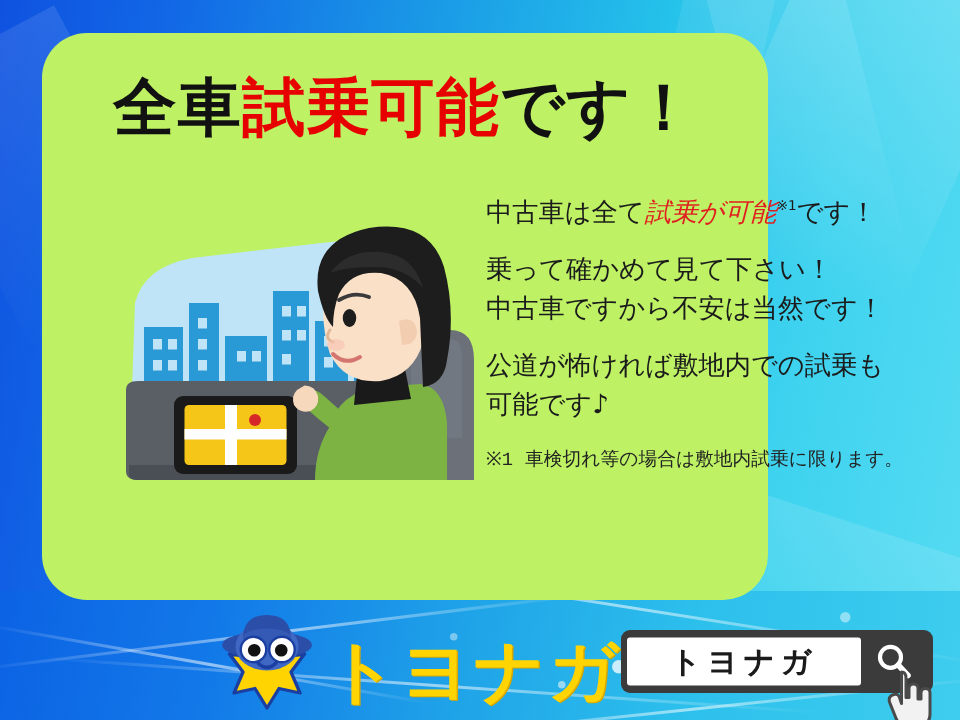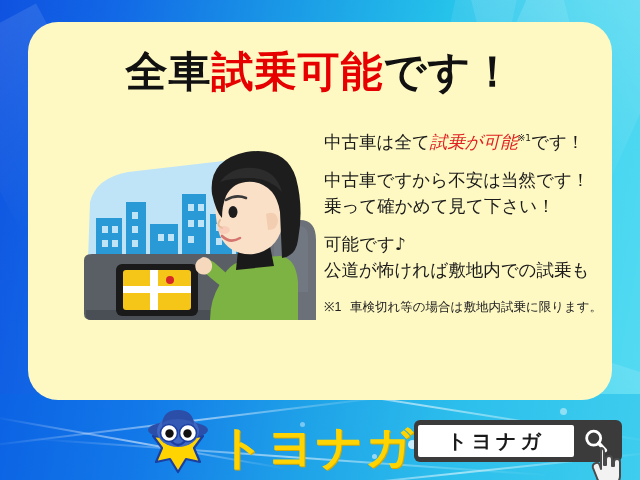--- a/index.html
+++ b/index.html
@@ -30,42 +30,42 @@
         background:linear-gradient(100deg,#0c63e4 0%,#1278e8 22%,#1fa3e8 48%,#2dc0ec 72%,#3ecdee 100%);}
   .ray{position:absolute;background:linear-gradient(90deg,rgba(255,255,255,0),rgba(255,255,255,.55),rgba(255,255,255,0));height:2px;}
   .r1{left:-20px;top:26px;width:420px;transform:rotate(-7deg);}
   .r2{left:30px;top:62px;width:520px;transform:rotate(4deg);}
   .r3{left:180px;top:10px;width:480px;transform:rotate(9deg);}
   .r4{left:260px;top:78px;width:400px;transform:rotate(-6deg);}
   .r5{left:-10px;top:48px;width:300px;transform:rotate(10deg);}
   .node{position:absolute;border-radius:50%;background:rgba(255,255,255,.75);}
 
   
-  .card{position:absolute;left:28px;top:22px;width:584px;height:378px;
-        background:#fef9c3;border-radius:30px;}
+  .card{position:absolute;left:28px;top:22px;width:484px;height:378px;
+        background:#bef264;border-radius:30px;}
 
   
   .title{position:absolute;left:0;right:0;top:22px;text-align:center;
          font-size:42px;font-weight:bold;letter-spacing:1px;color:#111;
          font-family:"DejaVu Sans","Liberation Sans",sans-serif;white-space:nowrap;}
   .title .hl{color:#e60000;}
 
   
   .illus{position:absolute;left:42px;top:120px;width:248px;height:190px;}
 
   
   .copy{position:absolute;left:296px;top:108px;width:310px;color:#1b1b1b;}
   .line{font-size:17.5px;line-height:1.45;white-space:nowrap;
         font-family:"DejaVu Sans","Liberation Sans",sans-serif;}
   .para{margin-bottom:13px;}
   .red{color:#e02020;font-style:italic;}
   .sup{font-size:9px;vertical-align:super;color:#1b1b1b;}
   .notes{margin-top:14px;}
   .note{font-size:12.5px;line-height:1.6;white-space:nowrap;color:#222;
-        font-family:Liberation Sans, sans-serif;}
+        font-family:Liberation Mono, monospace;}
   .note .mk{display:inline-block;min-width:26px;}
 
   
   .logo-wrap{position:absolute;left:140px;bottom:2px;display:flex;align-items:flex-end;}
   .mascot{position:relative;width:76px;height:74px;}
   .logo-text{font-size:46px;font-weight:bold;color:#ffd400;letter-spacing:2px;
              font-family:"DejaVu Sans","Liberation Sans",sans-serif;
              text-shadow:1px 1px 0 #d6a800;margin-left:2px;line-height:1;
              position:relative;top:-8px;white-space:nowrap;}
 
@@ -188,27 +188,27 @@
       </svg>
     </div>
 
     <div class="copy">
 
       <div class="para">
         <div class="line"><span>中古車は全て</span><span class="red">試乗が可能</span><span class="sup">※1</span><span>です！</span></div>
       </div>
 
       <div class="para">
+        <div class="line">乗って確かめて見て下さい！</div>
         <div class="line">中古車ですから不安は当然です！</div>
-        <div class="line">乗って確かめて見て下さい！</div>
       </div>
 
       <div class="para">
+        <div class="line">公道が怖ければ敷地内での試乗も</div>
         <div class="line">可能です♪</div>
-        <div class="line">公道が怖ければ敷地内での試乗も</div>
       </div>
 
       <div class="notes">
         <div class="note"><span class="mk">※1</span><span>車検切れ等の場合は敷地内試乗に限ります。</span></div>
       </div>
 
     </div>
   </div>
 
   <div class="logo-wrap">

